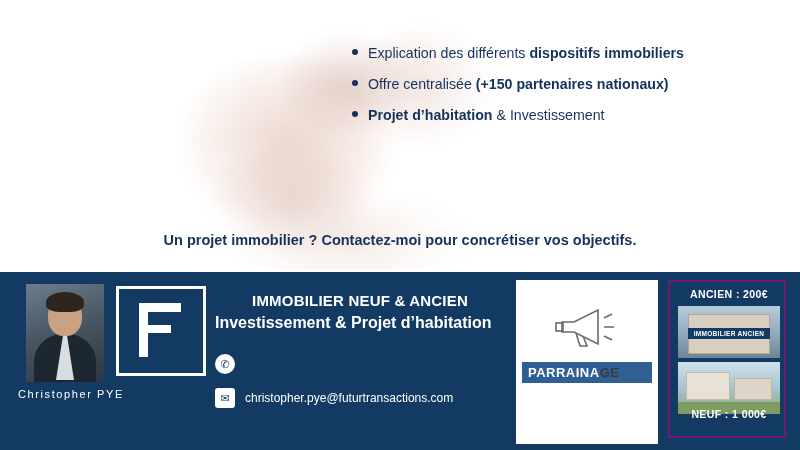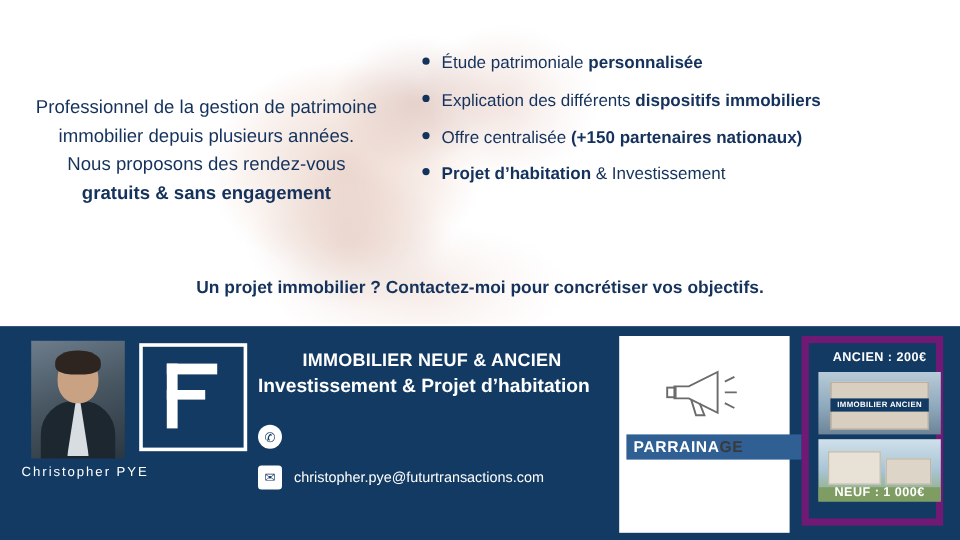--- a/index.html
+++ b/index.html
@@ -259,39 +259,39 @@
     background: #ffffff;
   }
   .megaphone {
     position: absolute;
     left: 38px; top: 22px;
     width: 66px; height: 48px;
   }
   .parrain-label {
     position: absolute;
     left: 6px; top: 82px;
-    width: 146px;
+    width: 130px;
     background: #2f5f93;
     color: #ffffff;
     font-size: 13px;
     font-weight: bold;
     letter-spacing: 0.5px;
     padding: 3px 0 3px 6px;
     box-sizing: border-box;
   }
   .parrain-label span.tail {
     color: #3a3a3a;
   }
 
   
   .prices {
     position: absolute;
     left: 668px; top: 280px;
     width: 118px; height: 158px;
-    border: 6px solid #701a75;
+    border: 2px solid #701a75;
     box-sizing: border-box;
   }
   .price-top, .price-bottom {
     position: absolute;
     left: 0; width: 118px;
     text-align: center;
     color: #ffffff;
     font-size: 10.5px;
     font-weight: bold;
     letter-spacing: 0.4px;
@@ -358,32 +358,22 @@
 
 <div class="slide">
 
   <div class="top-area">
     <div class="photo-ghost"></div>
     <div class="photo-ghost2"></div>
     <div class="photo-ghost3"></div>
     <div class="vignette"></div>
   </div>
 
-  <div class="intro">
-    <div>Professionnel de la gestion de patrimoine</div>
-    <div>immobilier depuis plusieurs années.</div>
-    <div>Nous proposons des rendez-vous</div>
-    <div class="b">gratuits &amp; sans engagement</div>
-  </div>
 
   <div class="bullets">
-    <div class="bullet">
-      <span class="bdot"></span>
-      <span class="btext"><span>Étude patrimoniale </span><b>personnalisée</b><span></span></span>
-    </div>
     <div class="bullet">
       <span class="bdot"></span>
       <span class="btext"><span>Explication des différents </span><b>dispositifs immobiliers</b><span></span></span>
     </div>
     <div class="bullet">
       <span class="bdot"></span>
       <span class="btext"><span>Offre centralisée </span><b>(+150 partenaires nationaux)</b><span></span></span>
     </div>
     <div class="bullet">
       <span class="bdot"></span>

